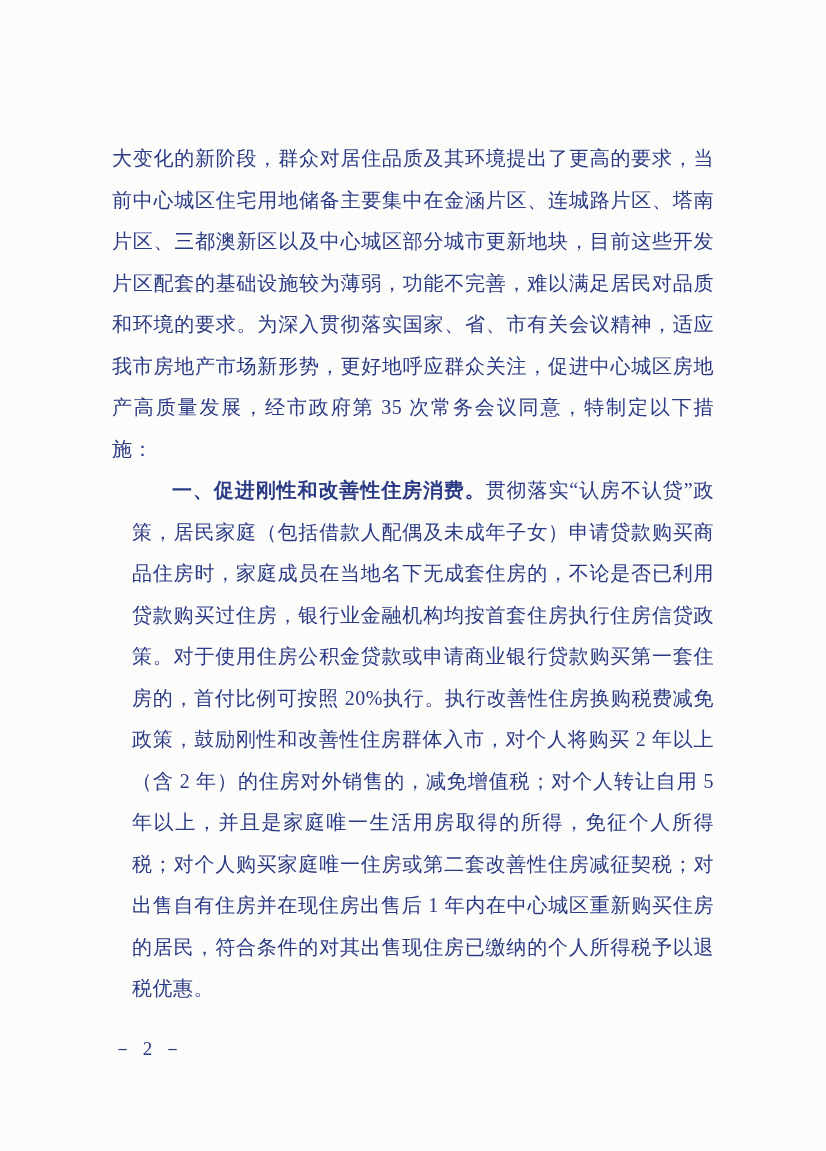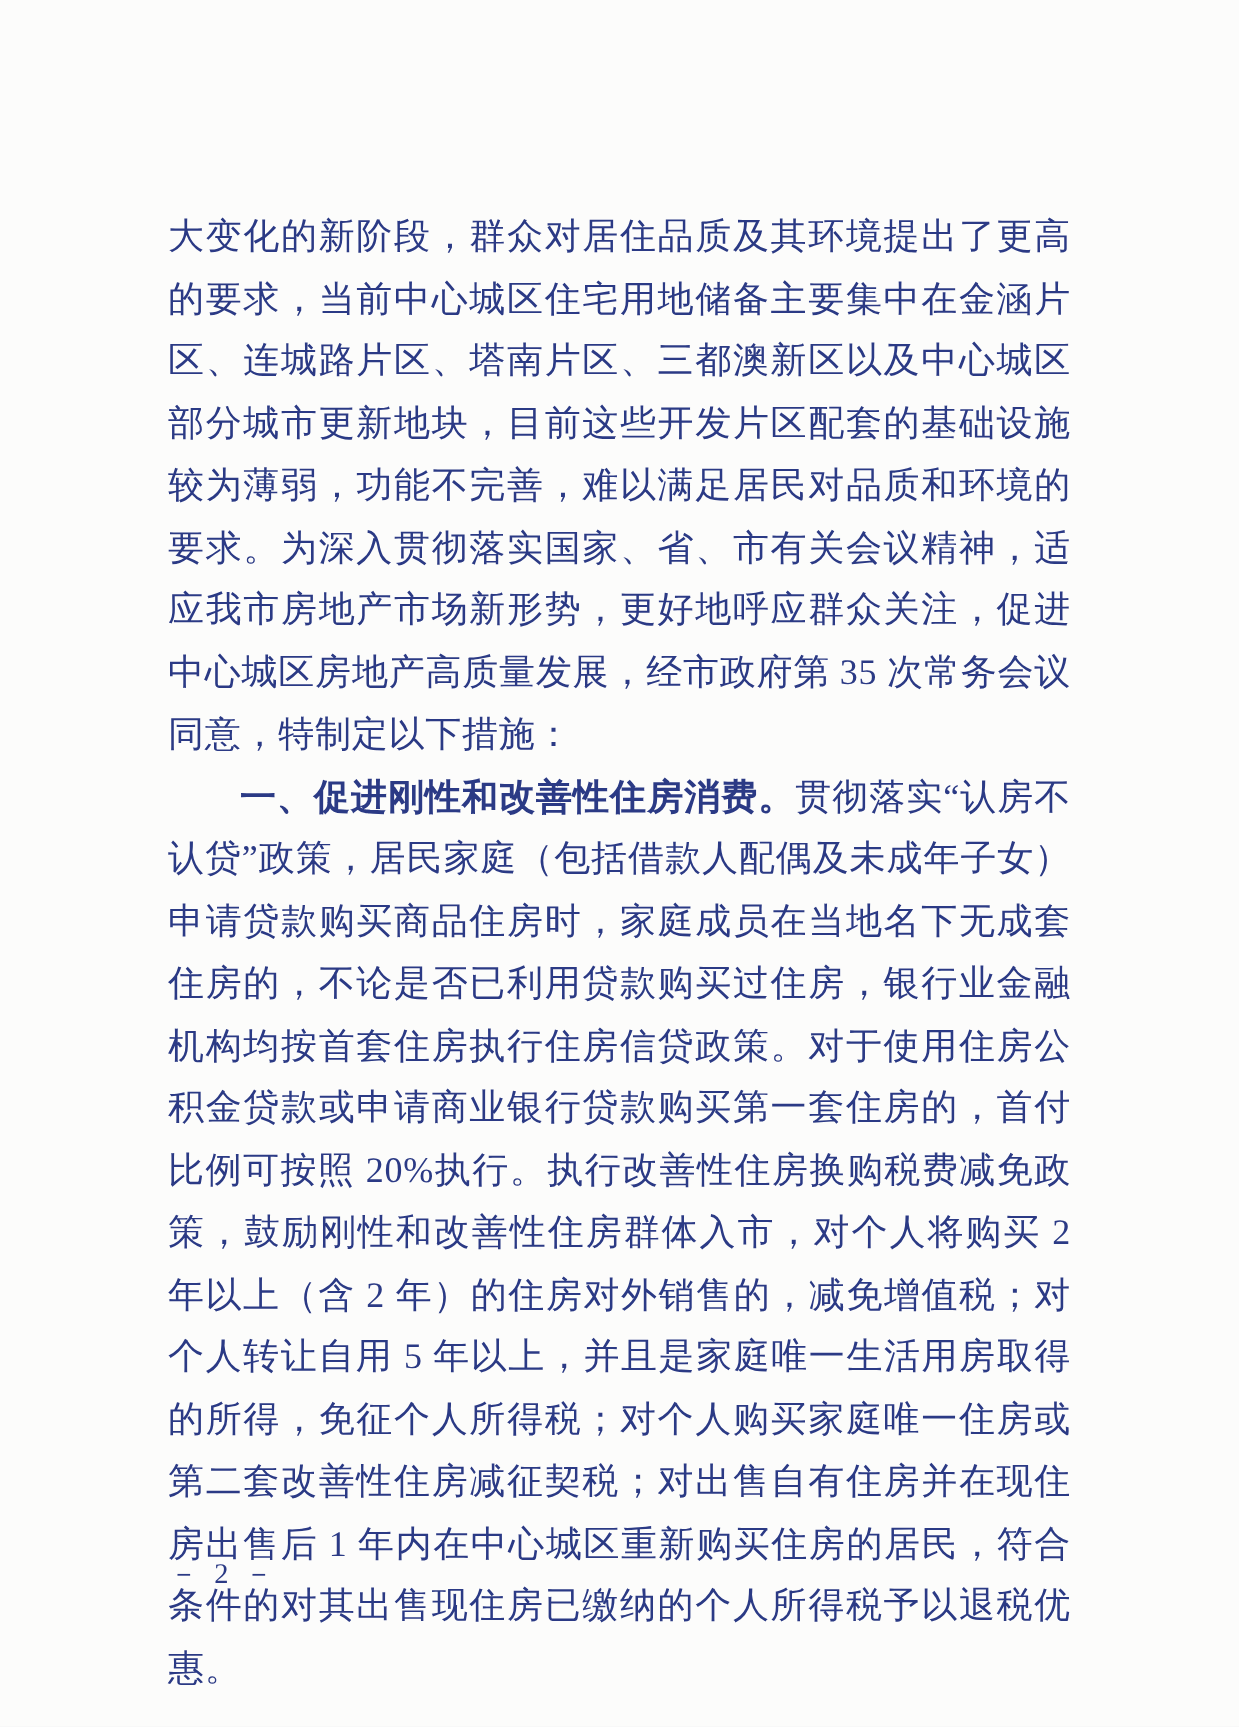--- a/index.html
+++ b/index.html
@@ -15,31 +15,32 @@
       background: #fcfcfb;
       overflow: hidden;
       font-family: "Liberation Serif", "DejaVu Serif", serif;
     }
     .body-text {
       position: absolute;
       left: 112px;
       top: 138px;
       width: 602px;
       color: #2b3a85;
-      font-size: 24px;
+      font-size: 20px;
       line-height: 41.5px;
       text-align: justify;
       letter-spacing: 0.5px;
     }
     .para {
       margin: 0;
       padding: 0;
     }
     .para.indent {
       text-indent: 2em;
+      margin-left: 20px;
     }
     .measure-heading {
       font-weight: 700;
     }
     .footer {
       position: absolute;
       left: 113px;
       top: 1036px;
       color: #2b3a85;
       font-size: 19px;

